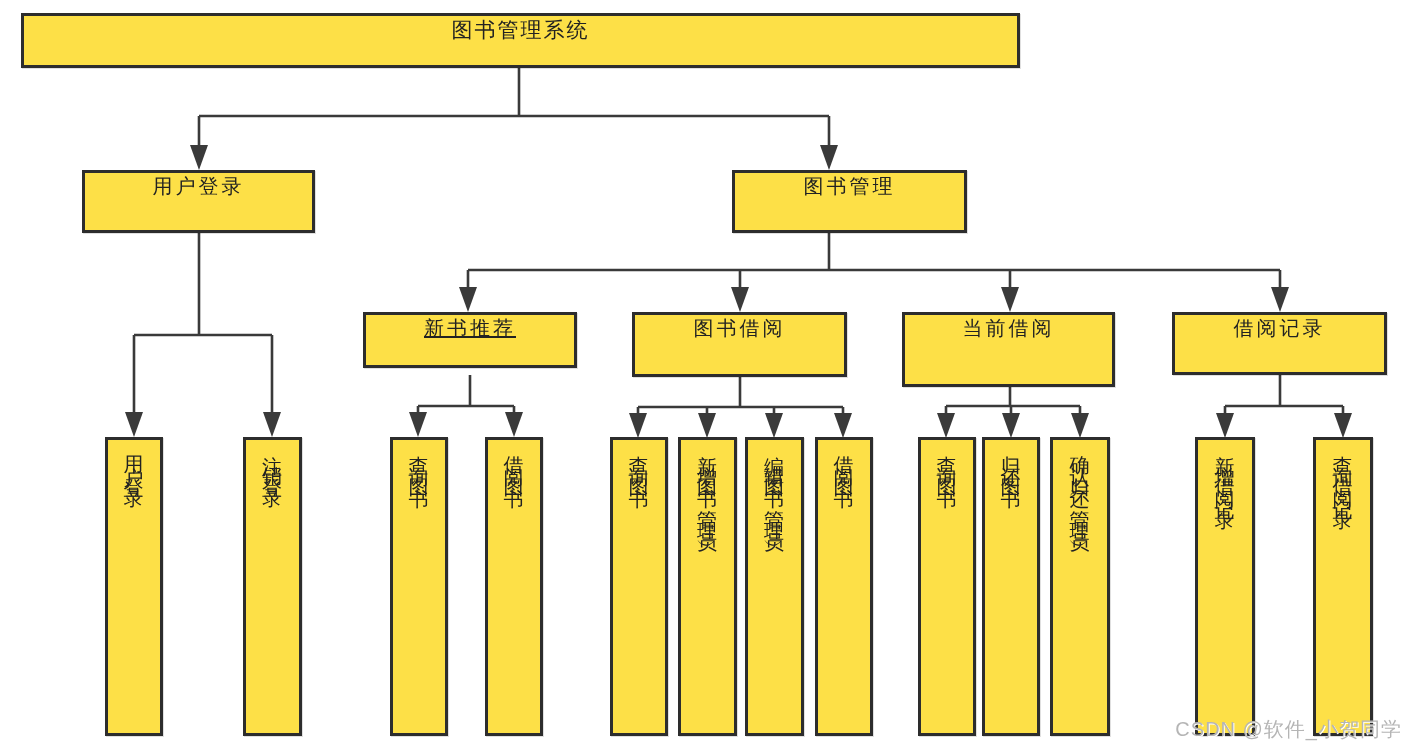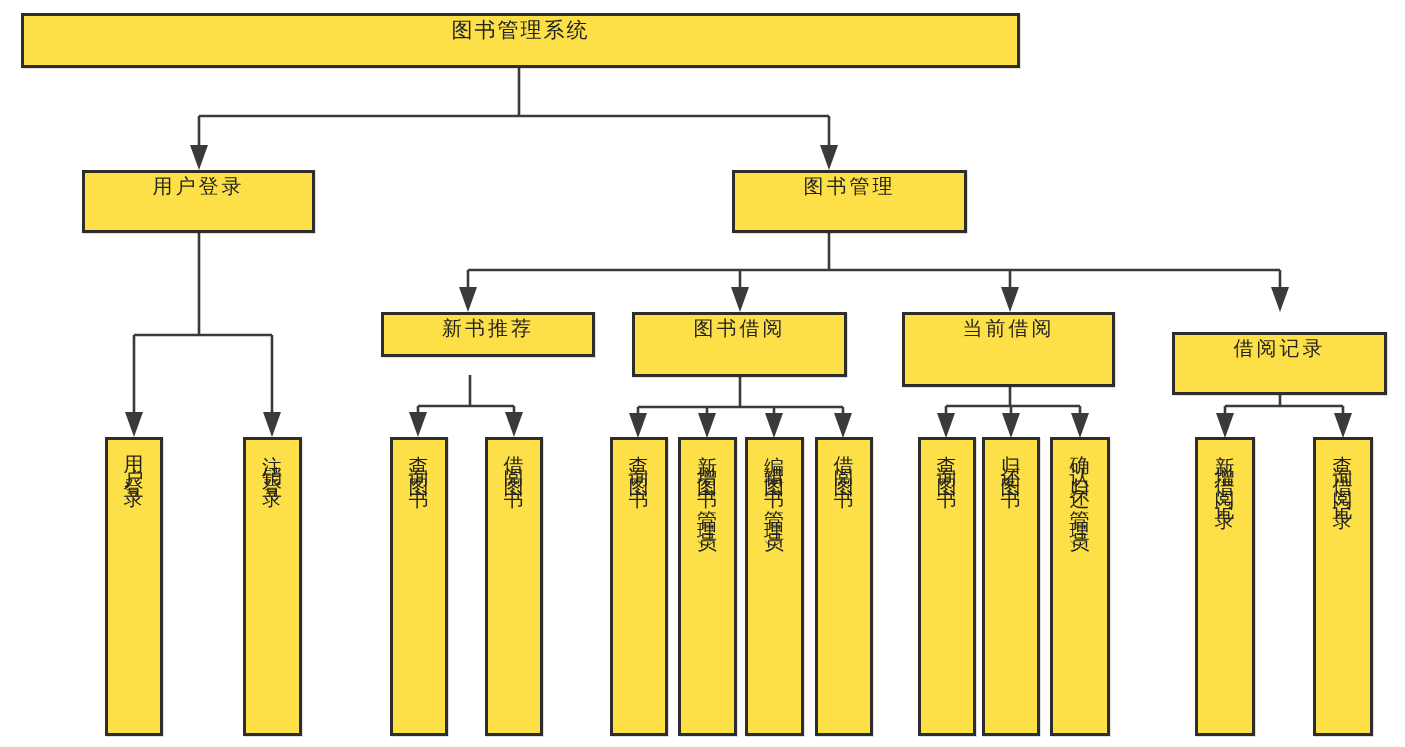--- a/index.html
+++ b/index.html
@@ -105,30 +105,30 @@
     <span class="lbl">图书管理系统</span>
   </div>
 
   <div class="node" style="left:82px;top:170px;width:233px;height:63px;">
     <span class="lbl">用户登录</span>
   </div>
   <div class="node" style="left:712px;top:170px;width:235px;height:63px;margin-left:20px;">
     <span class="lbl">图书管理</span>
   </div>
 
-  <div class="node" style="left:381px;top:312px;width:214px;height:45px;">
+  <div class="node" style="left:363px;top:312px;width:214px;height:56px;text-decoration:underline;">
     <span class="lbl">新书推荐</span>
   </div>
   <div class="node" style="left:632px;top:312px;width:215px;height:65px;">
     <span class="lbl">图书借阅</span>
   </div>
   <div class="node" style="left:902px;top:312px;width:213px;height:75px;">
     <span class="lbl">当前借阅</span>
   </div>
-  <div class="node" style="left:1172px;top:332px;width:215px;height:63px;">
+  <div class="node" style="left:1172px;top:312px;width:215px;height:63px;">
     <span class="lbl">借阅记录</span>
   </div>
 
   <div class="node leaf" style="left:105px;width:58px;">
     <span class="vlbl">用户登录</span>
   </div>
   <div class="node leaf" style="left:243px;width:59px;">
     <span class="vlbl">注销登录</span>
   </div>
 
@@ -162,14 +162,15 @@
     <span class="vlbl">确认归还（管理员）</span>
   </div>
 
   <div class="node leaf" style="left:1195px;width:60px;">
     <span class="vlbl">新增借阅记录</span>
   </div>
   <div class="node leaf" style="left:1313px;width:60px;">
     <span class="vlbl">查询借阅记录</span>
   </div>
 
+  <div class="watermark">CSDN @软件_小贺同学</div>
 
 </div>
 
 </body></html>

